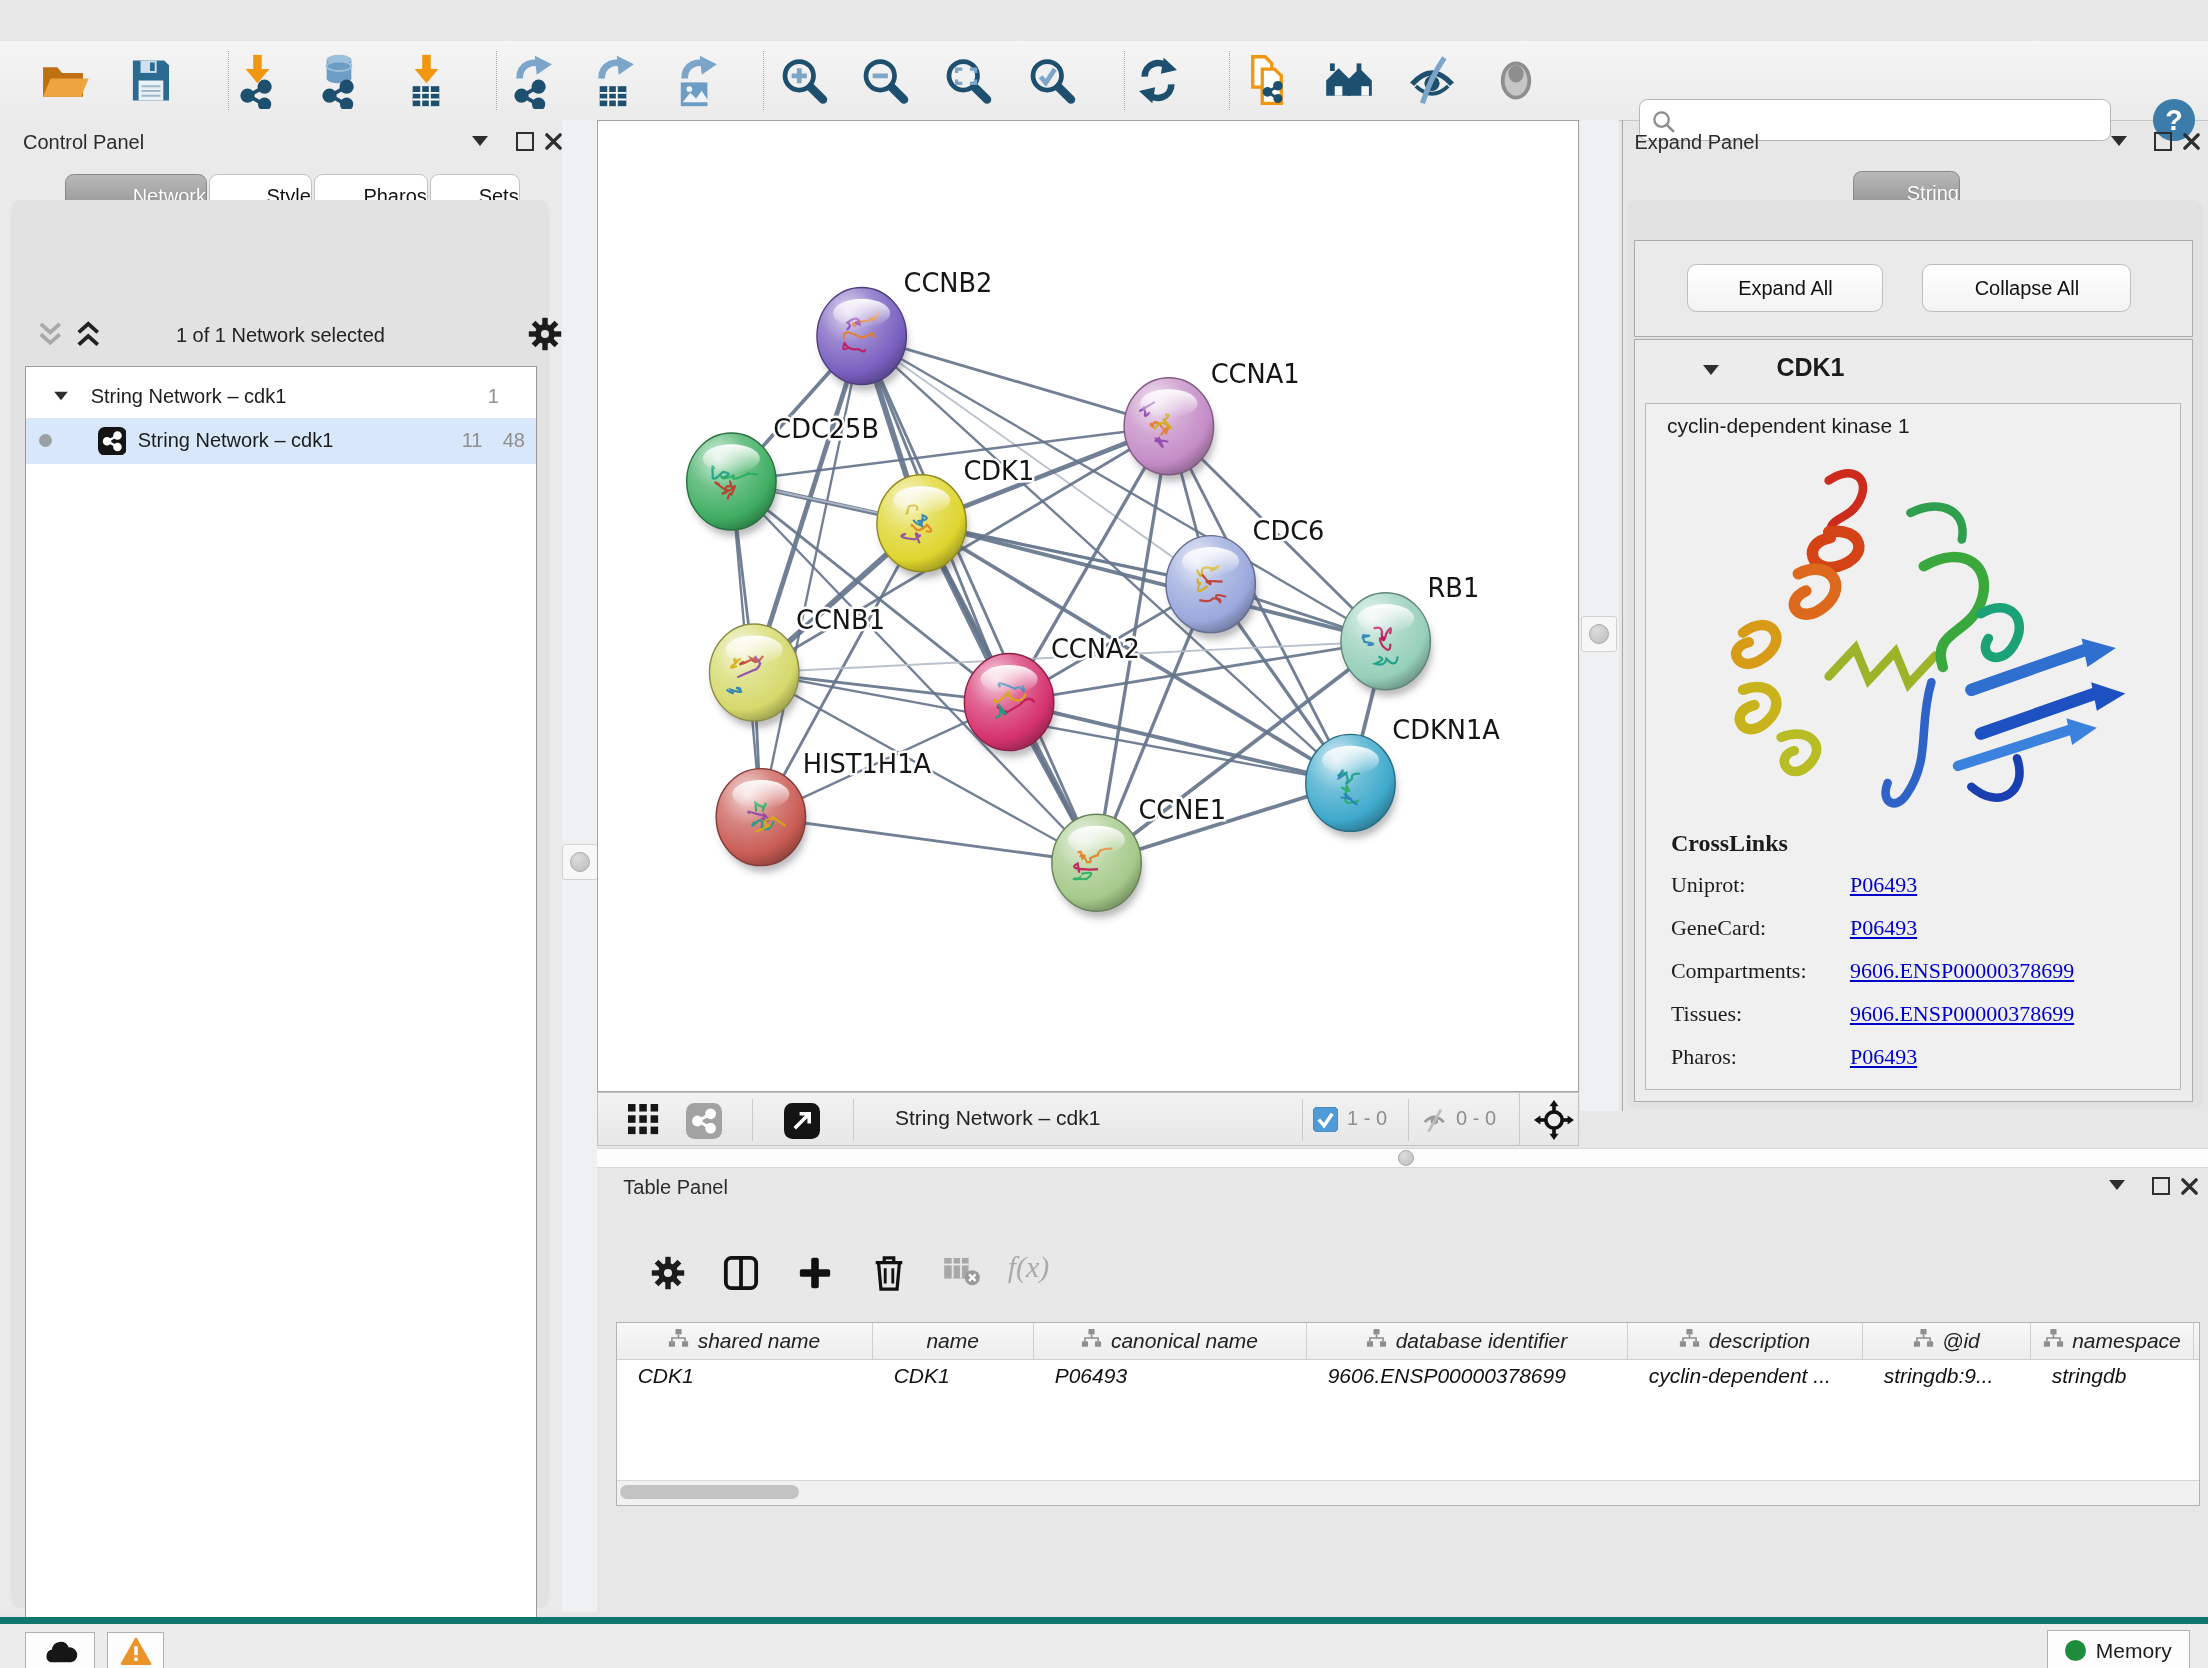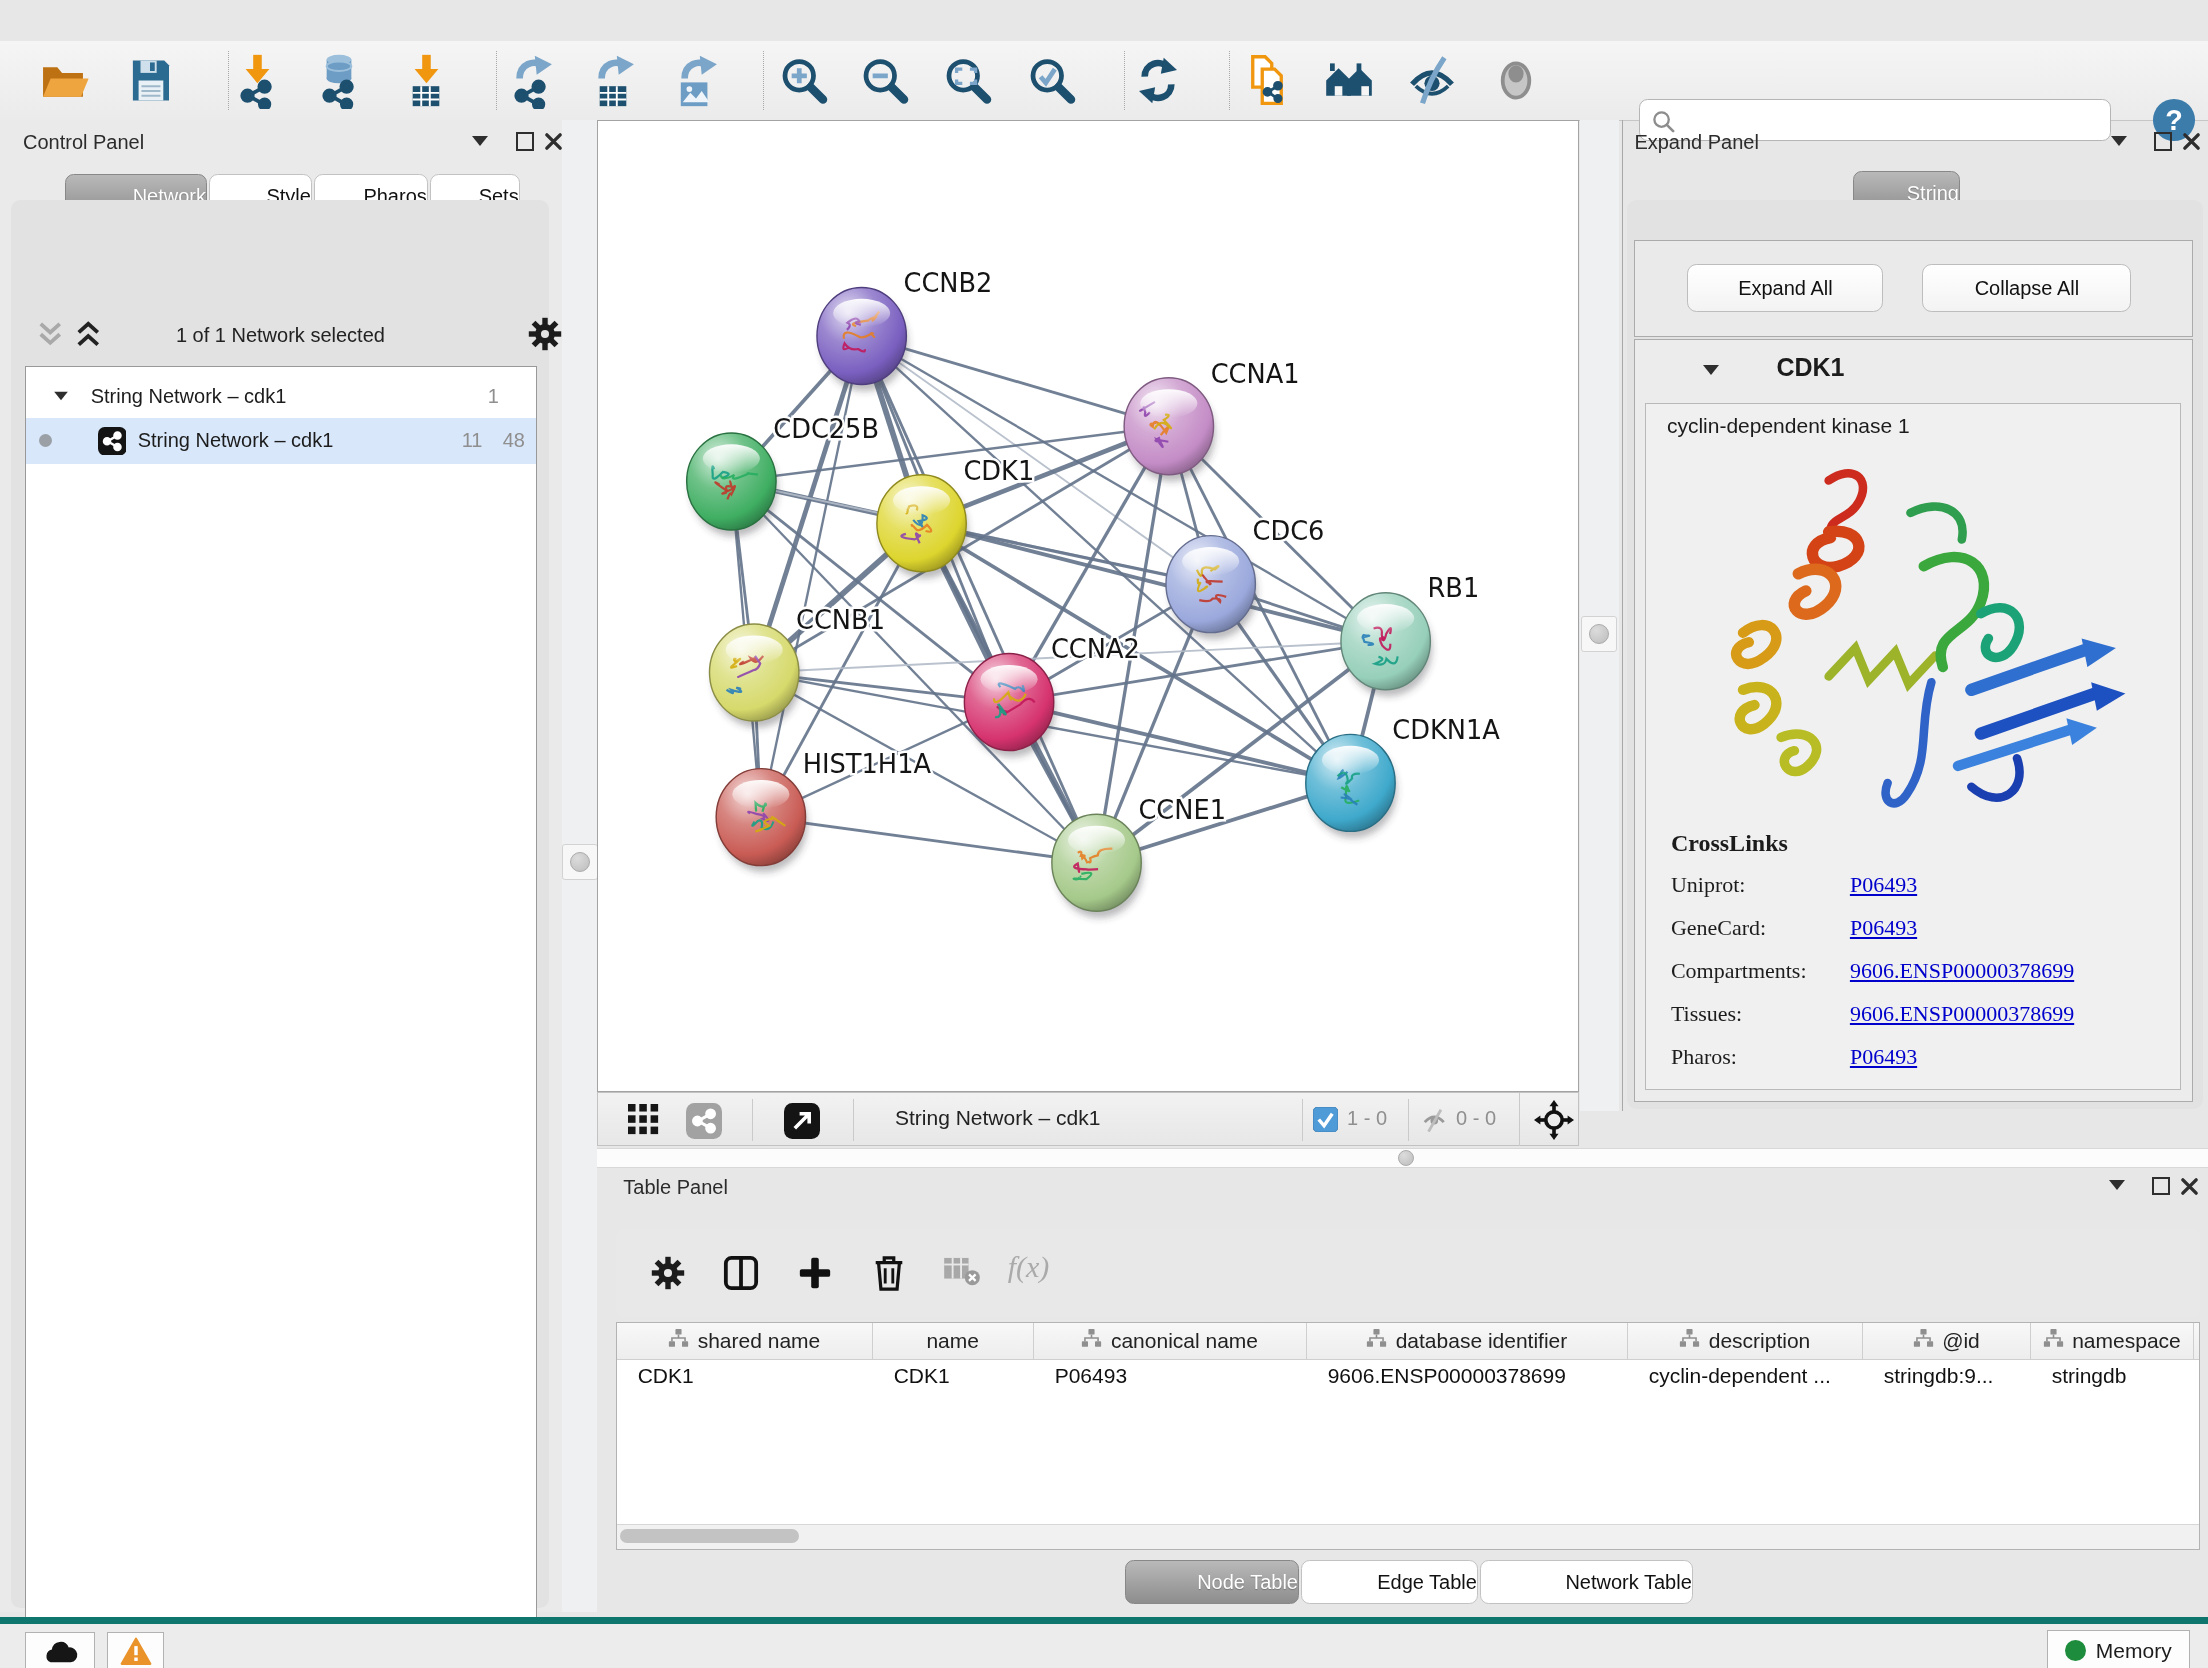--- a/index.html
+++ b/index.html
@@ -700,21 +700,21 @@
             <line x1="1" y1="8" x2="27" y2="8"></line>
             <line x1="10" y1="1" x2="10" y2="23"></line>
             <line x1="19" y1="1" x2="19" y2="23"></line>
           </g>
         <circle cx="31" cy="22" r="8" fill="#9a9a9a"></circle>
         <path d="M27.5 18.5l7 7M34.5 18.5l-7 7" stroke="#fff" stroke-width="2.4"></path>
       </svg>
       <div class="abs serif" style="left:392px;top:21px;font-size:30px;font-style:italic;color:#aaa">f(x)</div>
     </div>
 
-    <div class="abs" style="left:6.7px;top:154px;width:1584px;height:228px;background:#fff;border:1.4px solid #b3b3b3;box-sizing:border-box;overflow:hidden;">
+    <div class="abs" style="left:6.7px;top:154px;width:1584px;height:184px;background:#fff;border:1.4px solid #b3b3b3;box-sizing:border-box;overflow:hidden;font-style:italic;">
       <div id="tbl-head" style="display:flex;background:linear-gradient(#f8f8f8,#ededed);border-bottom:1px solid #cfcfcf;">
           <div class="th-cell" style="width:256px;flex:none">
             <span><svg width="21" height="21" viewBox="0 0 24 24">
                 <g fill="#8f8f8f">
                   <rect x="8.5" y="1" width="7" height="6.5" rx="1"></rect>
                   <rect x="1" y="15" width="7" height="6.5" rx="1"></rect>
                   <rect x="16" y="15" width="7" height="6.5" rx="1"></rect>
                 </g>
                 <path d="M12 7.5v4M4.5 15v-3.5h15V15" stroke="#8f8f8f" stroke-width="1.8" fill="none"></path>
               </svg></span>
@@ -788,21 +788,20 @@
             <div class="td-cell" style="width:235px;flex:none">cyclin-dependent ...</div>
             <div class="td-cell" style="width:168px;flex:none">stringdb:9...</div>
             <div class="td-cell" style="width:163px;flex:none">stringdb</div>
           </div>
         </div>
       <div class="abs" style="left:0;bottom:0;width:100%;height:24px;background:#f1f1f1;border-top:1px solid #d7d7d7;">
         <div style="position:absolute;left:3.8px;top:3.8px;width:179px;height:14.3px;border-radius:7.6px;background:#c3c3c3;"></div>
       </div>
     </div>
 
-    <div class="abs" id="tp-tabs" style="left:516px;top:392px;white-space:nowrap"><div class="tab on" style="width:174px">Node Table</div><div class="tab off" style="width:177px">Edge Table</div><div class="tab off" style="width:213px">Network Table</div></div>
   </div>
 
   <div class="abs" style="left:0;top:1617px;width:2208px;height:51px;background:#ececec;border-top:7px solid #0f766e;">
     <div class="abs" style="left:25px;top:7.6px;width:68px;height:38px;background:#fdfdfd;border:1.9px solid #b2b2b2;display:flex;align-items:center;justify-content:center;">
       <svg width="38" height="27" viewBox="0 0 56 40">
         <path d="M14 36 a10 10 0 0 1 2-19 13 13 0 0 1 25-3 9 9 0 0 1 3 22 z" fill="#161616"></path>
       </svg>
     </div>
     <div class="abs" style="left:107px;top:7.6px;width:55px;height:38px;background:#fdfdfd;border:1.9px solid #b2b2b2;display:flex;align-items:center;justify-content:center;">
       <svg width="32" height="28.5" viewBox="0 0 56 50">

